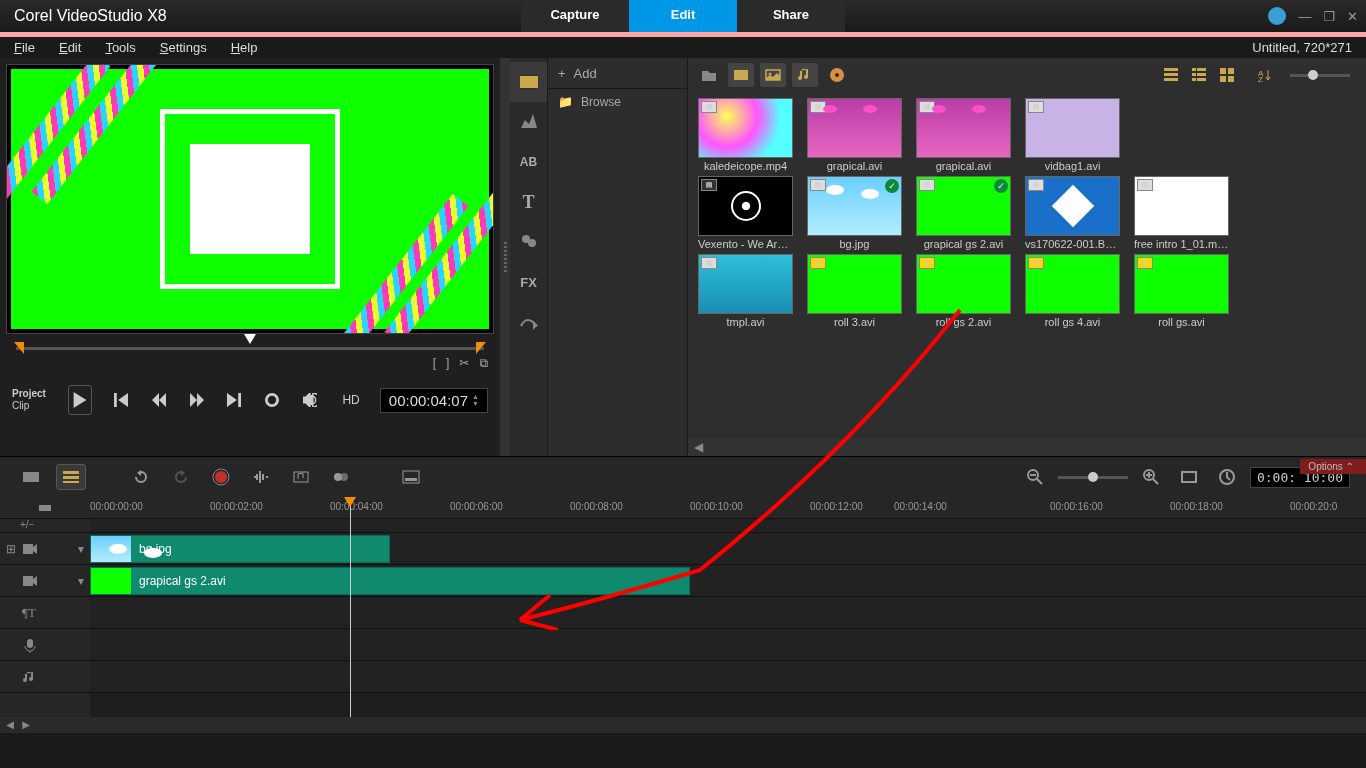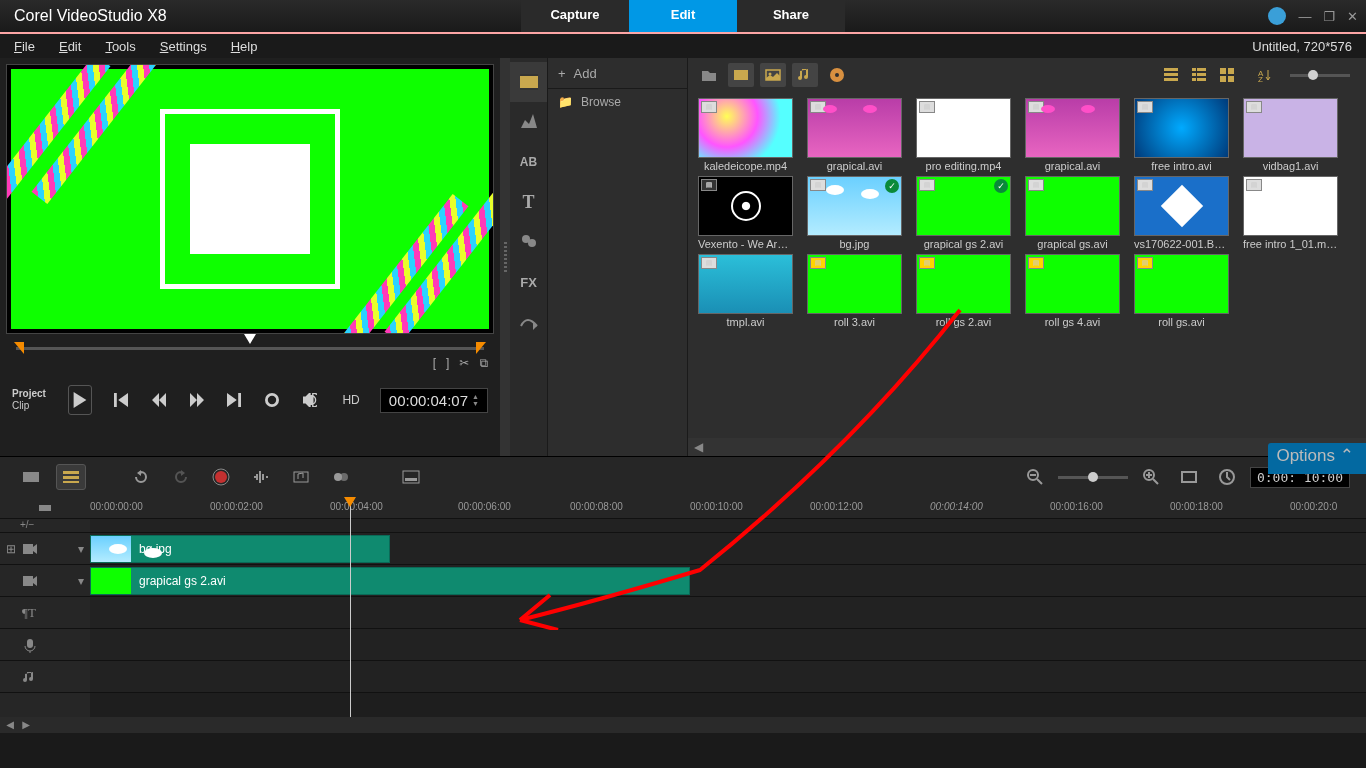--- a/index.html
+++ b/index.html
@@ -5,21 +5,21 @@
 *{box-sizing:border-box;margin:0;padding:0;font-family:"Segoe UI",Tahoma,sans-serif;user-select:none}
 body{background:#1a1a1a;width:1366px;height:768px;overflow:hidden;color:#ccc;font-size:12px;position:relative}
 .titlebar{height:30px;background:linear-gradient(#2a2a2a,#1a1a1a);display:flex;align-items:center;padding:16px 8px;position:relative}
 .app-title{color:#fff;font-size:16px;font-weight:300;padding-left:6px}
 .mode-tabs{position:absolute;left:50%;transform:translateX(-50%);display:flex;height:100%}
 .mode-tab{width:108px;text-align:center;line-height:30px;color:#fff;font-weight:bold;font-size:13px;background:#2a2a2a;cursor:pointer}
 .mode-tab.active{background:#0098e6}
 .win-ctrl{margin-left:auto;display:flex;gap:12px;align-items:center}
 .win-ctrl span{color:#999;font-size:13px;cursor:pointer}
 .hub-icon{width:18px;height:18px;border-radius:50%;background:#3a9fd8;display:inline-block}
-.menubar{height:26px;background:#1a1a1a;border-top:2px solid #fca5a5;display:flex;align-items:center;padding-left:14px;gap:24px}
+.menubar{height:26px;background:#1a1a1a;border-top:5px solid #fca5a5;display:flex;align-items:center;padding-left:14px;gap:24px}
 .menubar span{color:#ddd;font-size:13px;cursor:pointer}
 .menubar span u{text-decoration:underline}
 .proj-label{margin-left:auto;padding-right:14px;color:#ddd;font-size:12px}
 .upper{height:398px;display:flex;background:#2a2a2a}
 .preview-pane{width:500px;background:#1f1f1f;display:flex;flex-direction:column;padding:6px}
 .preview-canvas{height:270px;background:#000;border:1px solid #444;position:relative;overflow:hidden}
 .gs{position:absolute;inset:4px;background:#0eff00;display:flex;align-items:center;justify-content:center}
 .gs-frame{width:180px;height:180px;border:5px solid #fff;position:relative;display:flex;align-items:center;justify-content:center}
 .gs-box{width:120px;height:110px;background:#fff}
 .stripe{position:absolute;width:20px;height:200px;background:repeating-linear-gradient(45deg,#ff3ab8 0 6px,#2bd3ff 6px 12px,#e8ff2b 12px 18px)}
@@ -68,21 +68,21 @@
 .lt-slider::after{content:"";position:absolute;width:10px;height:10px;background:#d0d0d0;border-radius:50%;top:-4px;left:18px}
 .thumbs{flex:1;padding:6px 10px;overflow:hidden}
 .thumb-row{display:flex;gap:14px;margin-bottom:4px}
 .thumb{width:95px;display:flex;flex-direction:column;cursor:pointer}
 .thumb-img{height:60px;background:#555;border:1px solid #666;position:relative}
 .thumb-badge{position:absolute;top:2px;left:2px;width:16px;height:12px;background:#ddd;border:1px solid #888;font-size:7px;text-align:center;line-height:10px}
 .thumb-badge.aud{background:#333;color:#fff}
 .thumb-badge.yel{background:#ffd400}
 .thumb-check{position:absolute;top:2px;right:2px;width:14px;height:14px;background:#0a8a3a;border-radius:50%;color:#fff;font-size:9px;text-align:center;line-height:14px}
 .thumb-label{text-align:center;font-size:11px;color:#ccc;white-space:nowrap;overflow:hidden;text-overflow:ellipsis;padding-top:2px}
-.options-tab{position:absolute;right:0;bottom:-18px;background:#0369a1;color:#bbb;font-size:17px;padding:2px 12px 8px 8px;border-radius:3px 0 0 0;cursor:pointer}
+.options-tab{position:absolute;right:0;bottom:-18px;background:#7f1d1d;color:#bbb;font-size:10px;padding:2px 12px 2px 8px;border-radius:3px 0 0 0;cursor:pointer}
 .red-arrow{position:absolute;z-index:50;pointer-events:none}
 .red-arrow path{stroke:#ff0000;stroke-width:4;fill:none}
 .timeline-sec{background:#222;border-top:1px solid #000}
 .tl-toolbar{height:40px;display:flex;align-items:center;padding:0 16px;gap:25px;background:#262626}
 .tl-tb-left{display:flex;gap:10px;align-items:center}
 .tl-tb-btn{width:30px;height:26px;display:flex;align-items:center;justify-content:center;cursor:pointer;border-radius:3px}
 .tl-tb-btn.on{background:#3a3a3a;border:1px solid #555}
 .tl-tb-btn svg{width:18px;height:18px;fill:#999}
 .tl-tb-btn.gold svg{fill:#c9a84e}
 .tl-tb-right{margin-left:auto;display:flex;align-items:center;gap:8px}
@@ -144,21 +144,21 @@
     <span>✕</span>
   </div>
 </div>
 
 <div class="menubar">
   <span><u>F</u>ile</span>
   <span><u>E</u>dit</span>
   <span><u>T</u>ools</span>
   <span><u>S</u>ettings</span>
   <span><u>H</u>elp</span>
-  <span class="proj-label">Untitled, 720*576</span>
+  <span class="proj-label">Untitled, 720*271</span>
 </div>
 
 <div class="upper">
 
   <div class="preview-pane">
     <div class="preview-canvas">
       <div class="gs">
         <div class="stripe s1"></div>
           <div class="stripe s2"></div>
           <div class="stripe s3"></div>
@@ -351,36 +351,24 @@
               </div>
               <div class="thumb-label">kaledeicope.mp4</div>
             </div>
             <div class="thumb">
               <div class="thumb-img bg-grad1">
                 <div class="thumb-badge ">▤</div>
               </div>
               <div class="thumb-label">grapical.avi</div>
             </div>
             <div class="thumb">
-              <div class="thumb-img bg-white">
-                <div class="thumb-badge ">▤</div>
-              </div>
-              <div class="thumb-label">pro editing.mp4</div>
-            </div>
-            <div class="thumb">
               <div class="thumb-img bg-grad1">
                 <div class="thumb-badge ">▤</div>
               </div>
               <div class="thumb-label">grapical.avi</div>
-            </div>
-            <div class="thumb">
-              <div class="thumb-img bg-blue-rad">
-                <div class="thumb-badge ">▤</div>
-              </div>
-              <div class="thumb-label">free intro.avi</div>
             </div>
             <div class="thumb">
               <div class="thumb-img bg-lav">
                 <div class="thumb-badge ">▤</div>
               </div>
               <div class="thumb-label">vidbag1.avi</div>
             </div>
           </div>
           <div class="thumb-row">
             <div class="thumb">
@@ -395,26 +383,20 @@
                 <div class="thumb-check">✓</div>
               </div>
               <div class="thumb-label">bg.jpg</div>
             </div>
             <div class="thumb">
               <div class="thumb-img bg-green">
                 <div class="thumb-badge ">▤</div>
                 <div class="thumb-check">✓</div>
               </div>
               <div class="thumb-label">grapical gs 2.avi</div>
-            </div>
-            <div class="thumb">
-              <div class="thumb-img bg-green">
-                <div class="thumb-badge ">▤</div>
-              </div>
-              <div class="thumb-label">grapical gs.avi</div>
             </div>
             <div class="thumb">
               <div class="thumb-img bg-diamond">
                 <div class="thumb-badge ">▤</div>
               </div>
               <div class="thumb-label">vs170622-001.BMP</div>
             </div>
             <div class="thumb">
               <div class="thumb-img bg-white">
                 <div class="thumb-badge ">▤</div>
@@ -597,25 +579,25 @@
             <path d="M5 3v8a2 2 0 11-2-2V5l8-2v7a2 2 0 11-2-2V3z" fill="#888"></path>
           </svg>
       </div>
     </div>
 
     <div class="tracks-area">
       <div class="ruler" id="ruler">
           <span style="left: 0px;">00:00:00:00</span>
           <span style="left: 120px;">00:00:02:00</span>
           <span style="left: 240px;">00:00:04:00</span>
-          <span style="left: 368px;">00:00:06:00</span>
+          <span style="left: 360px;">00:00:06:00</span>
           <span style="left: 480px;">00:00:08:00</span>
           <span style="left: 600px;">00:00:10:00</span>
           <span style="left: 720px;">00:00:12:00</span>
-          <span style="left: 840px; font-style: italic;">00:00:14:00</span>
+          <span style="left: 804px;">00:00:14:00</span>
           <span style="left: 960px;">00:00:16:00</span>
           <span style="left: 1080px;">00:00:18:00</span>
           <span style="left: 1200px;">00:00:20:0</span>
         </div>
       <div class="addtrack-strip"></div>
       <div class="track">
         <div class="clip" style="left:0;width:300px">
           <div class="clip-thumb bg-sky"></div>
             <span>bg.jpg</span>
         </div>

